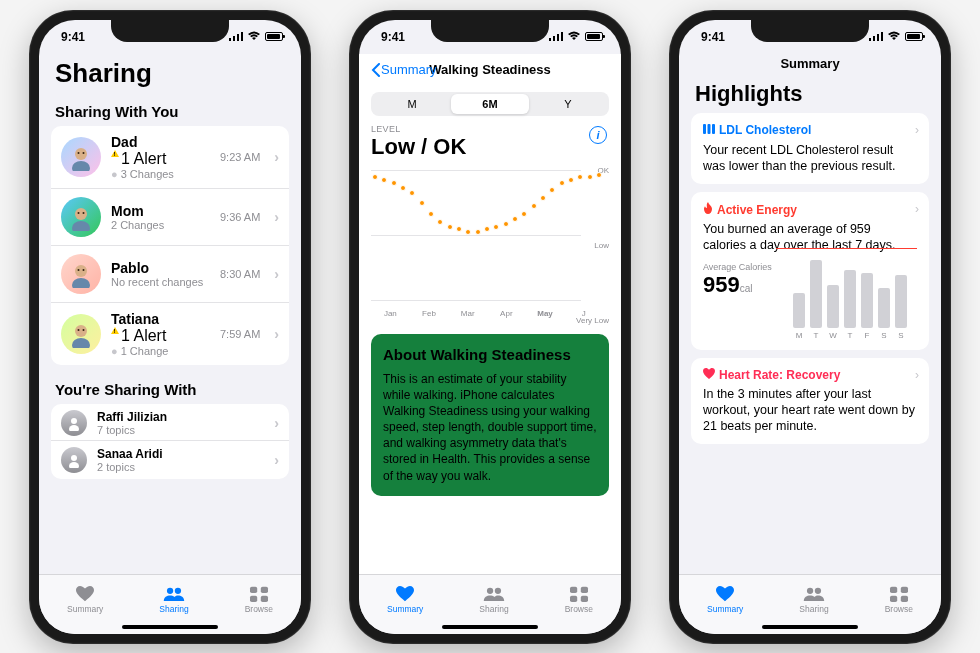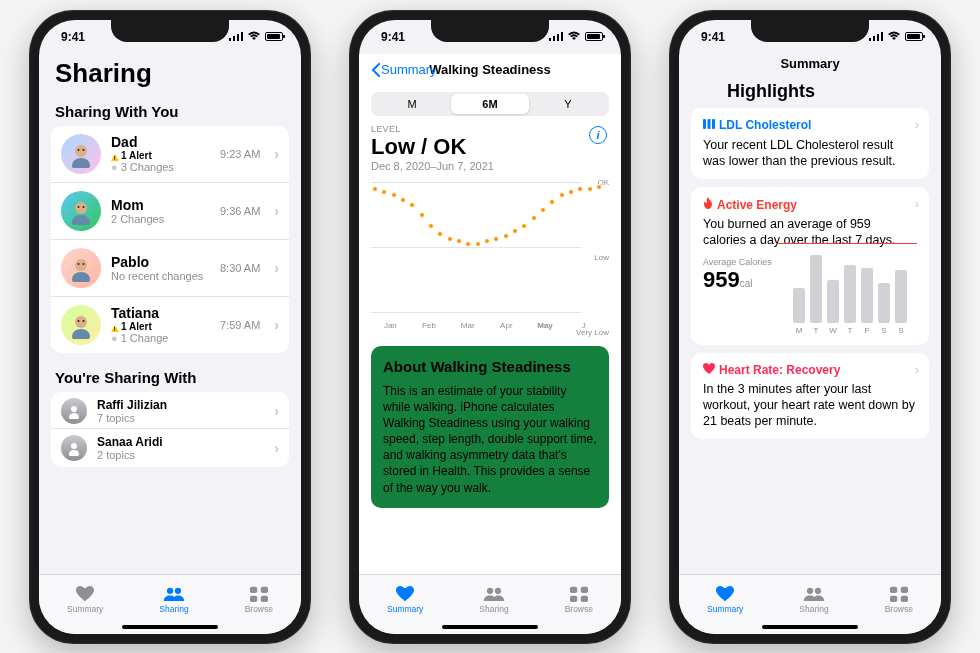--- a/index.html
+++ b/index.html
@@ -32,21 +32,21 @@
   .card { background: #fff; border-radius: 10px; padding: 8px 10px; display: flex; align-items: center; gap: 10px; }
   .stack { display: flex; flex-direction: column; gap: 2px; margin-bottom: 12px; }
   .stack .card + .card { border-top-left-radius: 0; border-top-right-radius: 0; margin-top: -2px; border-top: 0.5px solid #e3e3e6;}
   .stack .card:first-child{border-bottom-left-radius:0;border-bottom-right-radius:0;}
   .stack .card:not(:first-child):not(:last-child){border-radius:0;}
   .avatar { width: 40px; height: 40px; border-radius: 50%; flex: 0 0 auto; }
   .avatar.small { width: 26px; height: 26px; }
   .mid { flex: 1; }
   .pname { font-size: 14px; font-weight: 600; }
   .meta { font-size: 11px; color: #8e8e93; display: flex; align-items: center; gap: 3px;}
-  .warn { color: #000; font-weight:700; font-size:10px; display:flex; align-items:flex-end; gap:2px;}
+  .warn { color: #000; font-weight:400; font-size:16px; display:flex; align-items:flex-start; gap:2px;}
   .time { font-size: 11px; color: #8e8e93; }
   .chev { color: #c7c7cc; font-size: 14px; font-weight:600; padding-left: 4px; }
   .tri { width:0;height:0;border-left:4px solid transparent;border-right:4px solid transparent;border-bottom:7px solid #ffcc00; display:inline-block; position:relative; }
   .tri:after{content:"!";position:absolute;left:-1.5px;top:1px;font-size:6px;color:#000;font-weight:700;}
 
   
   .navbar { display:flex; align-items:center; justify-content:center; position:relative; height:28px; }
   .navback { position:absolute; left:0; color:#007aff; font-size:13px; display:flex; align-items:center;}
   .navtitle { font-size:13px; font-weight:600;}
   .seg { display:flex; background:#eeeef0; border-radius:8px; padding:2px; margin:8px 0; }
@@ -282,21 +282,20 @@
 
         <div class="seg">
           <div>M</div>
           <div class="on">6M</div>
           <div>Y</div>
         </div>
 
         <div style="position:relative;">
           <div class="level-lbl">LEVEL</div>
           <div class="level">Low / OK</div>
-          <div class="range">Dec 8, 2020–Jun 7, 2021</div>
           <div class="info">i</div>
         </div>
 
         <div class="chart-box">
           <div class="gridlines">
             <div class="gl" style="top:0%"></div>
             <div class="gl" style="top:50%"></div>
             <div class="gl" style="top:100%"></div>
           </div>
           <div class="ylbl" style="top:0%">OK</div>
@@ -388,21 +387,21 @@
               </svg></span>
           <span><svg width="14" height="10" viewBox="0 0 14 10">
                 <path d="M7 9 L5 7 Q7 5.5 9 7 Z M3 5 Q7 1.5 11 5 L9.5 6.3 Q7 4 4.5 6.3 Z M1 3 Q7 -2 13 3 L11.5 4.3 Q7 0.5 2.5 4.3 Z" fill="#000"></path>
               </svg></span>
           <span class="battery"></span>
         </div>
       </div>
       <div style="text-align:center;font-size:13px;font-weight:600;padding:2px 0 6px;">Summary</div>
 
       <div class="app-body">
-        <div class="h2" style="font-size:18px;font-weight:800;margin-left:32px;">Highlights</div>
+        <div class="h2" style="font-size:22px;font-weight:800;">Highlights</div>
 
         <div class="hcard">
           <div class="chev2">›</div>
           <div class="hlabel blue">
             <span><svg width="12" height="12" viewBox="0 0 12 12">
                   <rect x="0" y="1" width="3" height="10" rx="1" fill="#007aff"></rect>
                   <rect x="4.5" y="1" width="3" height="10" rx="1" fill="#007aff"></rect>
                   <rect x="9" y="1" width="3" height="10" rx="1" fill="#007aff"></rect>
                 </svg></span>
             <span>LDL Cholesterol</span>

